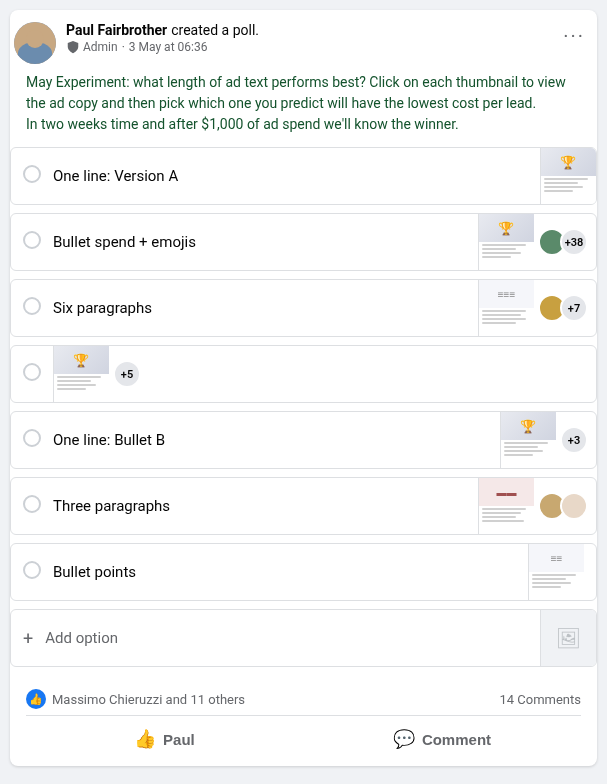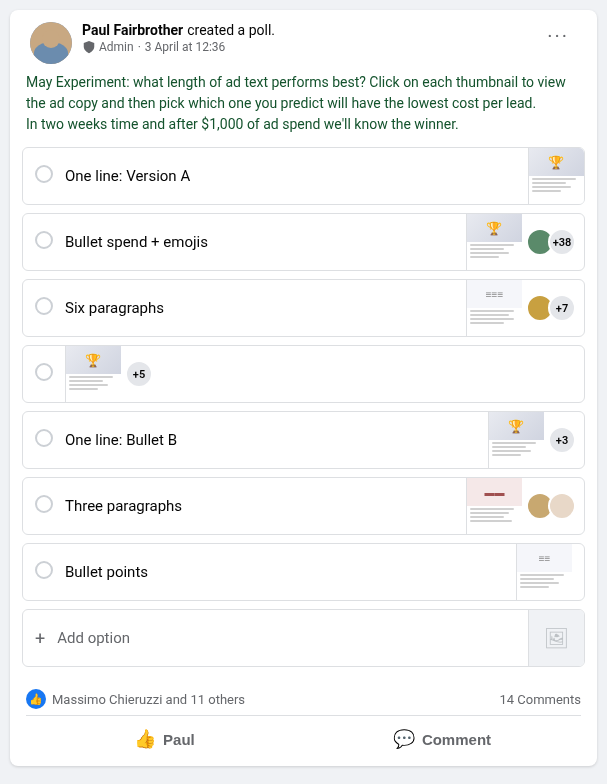--- a/index.html
+++ b/index.html
@@ -15,21 +15,21 @@
     .card {
       background: #fff;
       border-radius: 8px;
       box-shadow: 0 1px 3px rgba(0,0,0,0.15);
       width: 607px;
       overflow: hidden;
     }
     .post-header {
       display: flex;
       align-items: flex-start;
-      padding: 12px 20px 8px;
+      padding: 12px 4px 8px;
       justify-content: space-between;
     }
     .post-header-left {
       display: flex;
       align-items: flex-start;
       gap: 10px;
     }
     .avatar {
       width: 42px;
       height: 42px;
@@ -101,21 +101,21 @@
       letter-spacing: 2px;
       line-height: 1;
     }
     .post-text {
       padding: 0 16px 12px;
       font-size: 14px;
       color: #14532d;
       line-height: 1.5;
     }
     .poll-container {
-      padding: 0 12px;
+      padding: 0 0;
     }
     .poll-option {
       display: flex;
       align-items: center;
       border: 1px solid #dddfe2;
       border-radius: 6px;
       margin-bottom: 8px;
       background: #fff;
       overflow: hidden;
       min-height: 56px;
@@ -299,21 +299,21 @@
           <span style="font-size:14px;color:#050505;font-weight:400;">created a poll.</span>
         </div>
         <div class="author-meta">
           <div class="admin-badge">
             <svg class="shield-icon" viewBox="0 0 14 16" fill="none" xmlns="http://www.w3.org/2000/svg">
               <path d="M7 1L1 3.5v4C1 11 4 14 7 15c3-1 6-4 6-7.5v-4L7 1z" fill="#65676b"></path>
             </svg>
             <span>Admin</span>
           </div>
           <span>·</span>
-          <span>3 April at 12:36</span>
+          <span>3 May at 06:36</span>
         </div>
       </div>
     </div>
     <div class="more-btn">···</div>
   </div>
 
   <div class="post-text">
     May Experiment: what length of ad text performs best? Click on each thumbnail to view the ad copy and then pick which one you predict will have the lowest cost per lead.<br>
     In two weeks time and after $1,000 of ad spend we'll know the winner.
   </div>

